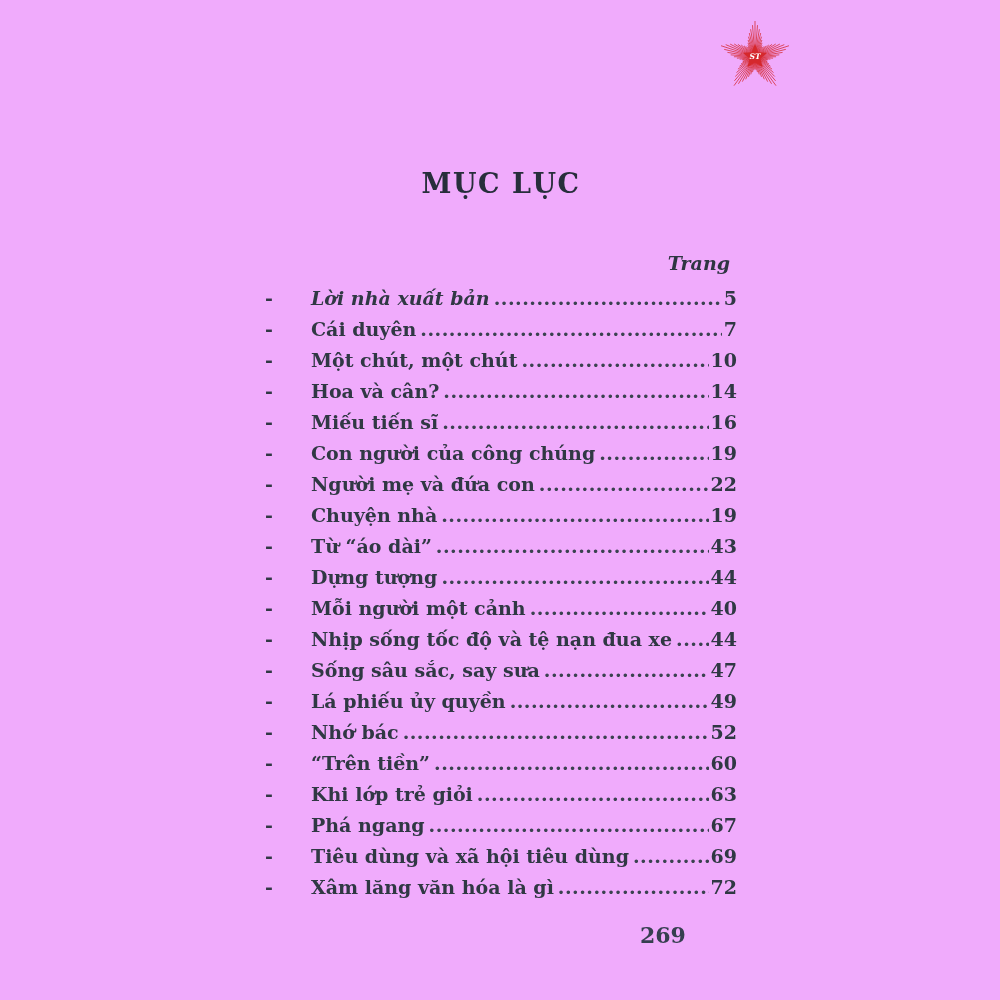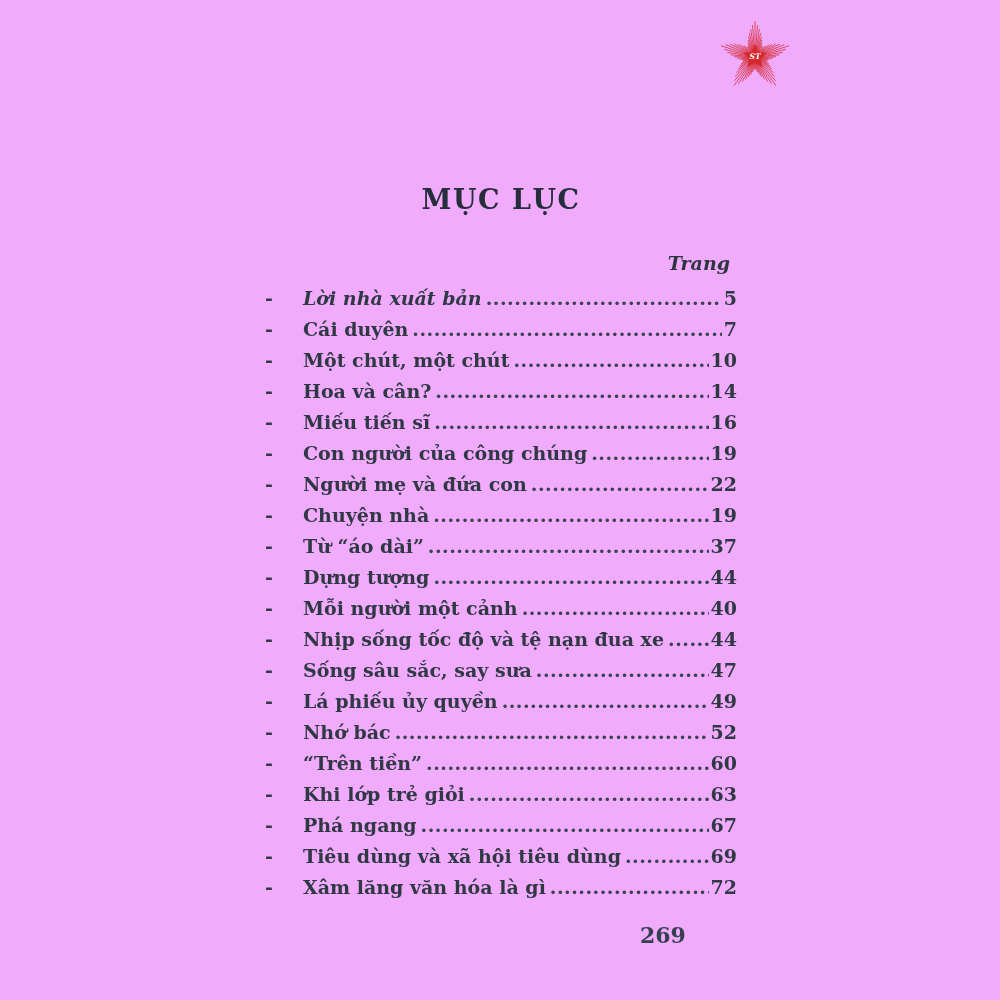--- a/index.html
+++ b/index.html
@@ -19,21 +19,21 @@
   .logo {
     position: absolute;
     left: 716px;
     top: 18px;
     width: 78px;
     height: 76px;
   }
   .toc-title {
     position: absolute;
     left: 265px;
-    top: 184px;
+    top: 168px;
     width: 472px;
     text-align: center;
     font-size: 27px;
     font-weight: 700;
     letter-spacing: 1.5px;
     color: #272e3b;
   }
   .column-header {
     position: absolute;
     left: 258px;
@@ -59,20 +59,21 @@
     font-weight: 700;
     align-items: baseline;
   }
   .toc-row .dash {
     width: 38px;
     flex: 0 0 38px;
   }
   .toc-row .entry-label {
     flex: 0 0 auto;
     white-space: nowrap;
+    margin-left: 8px;
   }
   .toc-row .leader {
     flex: 1 1 auto;
     min-width: 0;
     overflow: hidden;
     white-space: nowrap;
     margin: 0 2px 0 4px;
     letter-spacing: 0.5px;
     color: #3a4250;
   }
@@ -237,21 +238,21 @@
       <div class="toc-row">
         <span class="dash">-</span>
         <span class="entry-label">Chuyện nhà</span>
         <span class="leader">..............................................................................................................</span>
         <span class="pagenum">19</span>
       </div>
       <div class="toc-row">
         <span class="dash">-</span>
         <span class="entry-label">Từ “áo dài”</span>
         <span class="leader">..............................................................................................................</span>
-        <span class="pagenum">37</span>
+        <span class="pagenum">43</span>
       </div>
       <div class="toc-row">
         <span class="dash">-</span>
         <span class="entry-label">Dựng tượng</span>
         <span class="leader">..............................................................................................................</span>
         <span class="pagenum">44</span>
       </div>
       <div class="toc-row">
         <span class="dash">-</span>
         <span class="entry-label">Mỗi người một cảnh</span>

